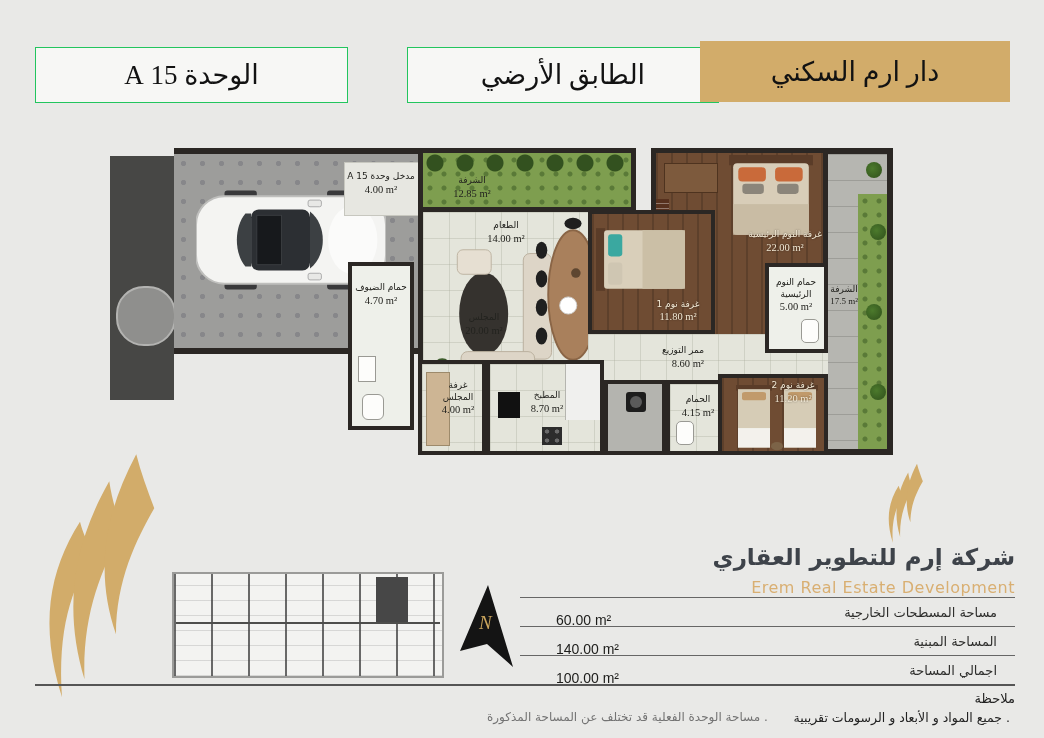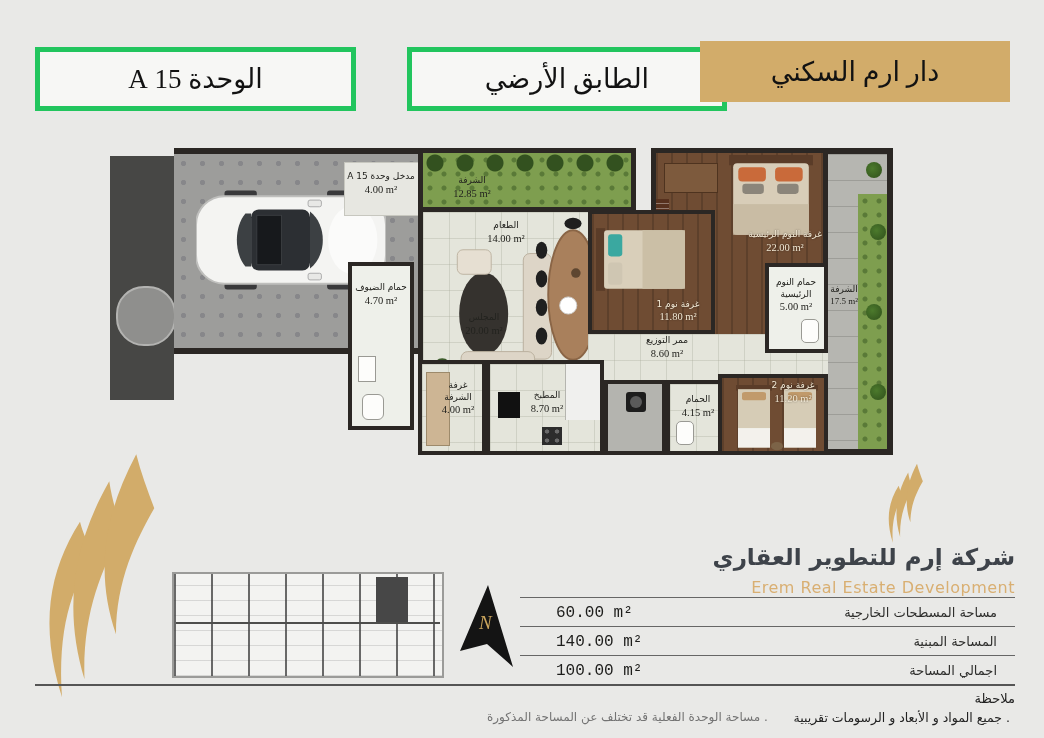--- a/index.html
+++ b/index.html
@@ -3,21 +3,21 @@
 <meta charset="utf-8">
 <style>
   html,body{margin:0;padding:0;}
   body{font-family:"DejaVu Sans",sans-serif;}
   #page{position:relative;width:1044px;height:738px;background:#e9e9e7;overflow:hidden;}
   .abs{position:absolute;}
 
   
   .hbox{position:absolute;display:flex;align-items:center;justify-content:center;
         font-family:"Liberation Serif","DejaVu Sans",serif;font-size:27px;color:#121212;}
-  .hbox.white{background:#f7f7f5;border:5px solid #22c55e;}
+  .hbox.white{background:#f7f7f5;border:1px solid #22c55e;}
   .hbox.gold{background:#d2ac6a;}
   #unit-box{left:35px;top:47px;width:311px;height:54px;}
   #floor-box{left:375px;top:47px;width:310px;height:54px;margin-left:32px;}
   #project-box{left:700px;top:41px;width:310px;height:61px;}
 
   
   #plan{position:absolute;left:110px;top:148px;width:783px;height:314px;}
   .room{position:absolute;box-sizing:border-box;}
   .tilebg{background-color:#e4e5db;background-image:
       linear-gradient(rgba(170,172,155,.35) 1px,transparent 1px),
@@ -78,21 +78,21 @@
                        repeating-linear-gradient(0deg,rgba(150,150,150,.3) 0 1px,transparent 1px 15px);}
   #siteplan-mid{position:absolute;left:2px;right:2px;top:48px;height:2px;background:#4e4e4c;}
   #siteplan-unit{position:absolute;right:34px;top:3px;width:32px;height:45px;background:#474747;}
 
   #company-ar{right:29px;top:544px;font-size:23px;font-weight:bold;color:#3e434a;direction:rtl;}
   #company-en{right:29px;top:578px;font-size:16px;color:#d9af72;letter-spacing:.5px;}
 
   #areas-table{left:520px;top:597px;width:495px;}
   .arow{position:relative;height:28px;border-top:1px solid #666;direction:rtl;}
   .arow .lbl{position:absolute;right:18px;top:7px;font-size:13px;color:#2e2e2c;}
-  .arow .val{position:absolute;left:36px;top:6px;font-family:Liberation Mono, monospace;font-size:16px;color:#1d1d1b;direction:ltr;}
+  .arow .val{position:absolute;left:36px;top:14px;font-family:Liberation Sans, sans-serif;font-size:14px;color:#1d1d1b;direction:ltr;}
   #full-rule{left:35px;top:684px;width:980px;height:0;border-top:2px solid #555;}
   #notes-title{right:29px;top:691px;font-size:13px;color:#222;direction:rtl;}
   #note-1{right:34px;top:710px;font-size:12.5px;color:#222;direction:rtl;}
   #note-2{left:487px;top:710px;font-size:12px;color:#737373;direction:rtl;}
 </style>
 </head>
 <body>
 
 <div id="page">
 
@@ -220,30 +220,30 @@
 
     <div id="master-bath" class="room">
       <div class="rlabel" style="left:1px;top:10px;width:52px;">
         <span class="nm wrap" dir="rtl">حمام النوم الرئيسية</span>
         <span class="ar">5.00 m²</span>
       </div>
       <div class="fixture" style="right:5px;bottom:6px;width:16px;height:22px;border-radius:5px;"></div>
     </div>
 
     <div id="corridor" class="room tilebg">
-      <div class="rlabel" style="left:42px;top:1px;width:74px;">
+      <div class="rlabel" style="left:42px;top:11px;width:74px;text-align:right;">
         <span class="nm" dir="rtl">ممر التوزيع</span>
         <span class="ar">8.60 m²</span>
       </div>
     </div>
 
     <div id="maid-room" class="room tilebg">
       <div class="abs" style="left:4px;top:8px;width:22px;height:72px;background:#cdb594;border:1px solid #9d8a6b;"></div>
       <div class="rlabel" style="right:1px;top:16px;width:46px;">
-        <span class="nm wrap" dir="rtl">غرفة الشرفة</span>
+        <span class="nm wrap" dir="rtl">غرفة المجلس</span>
         <span class="ar">4.00 m²</span>
       </div>
     </div>
 
     <div id="kitchen" class="room tilebg">
       <div class="abs" style="right:0;top:0;width:34px;height:56px;background:#f0f0ee;border-left:1px solid #b5b5af;"></div>
       <div id="stove"></div>
       <div id="burners"></div>
       <div class="rlabel" style="left:30px;top:26px;width:54px;">
         <span class="nm" dir="rtl">المطبخ</span>

